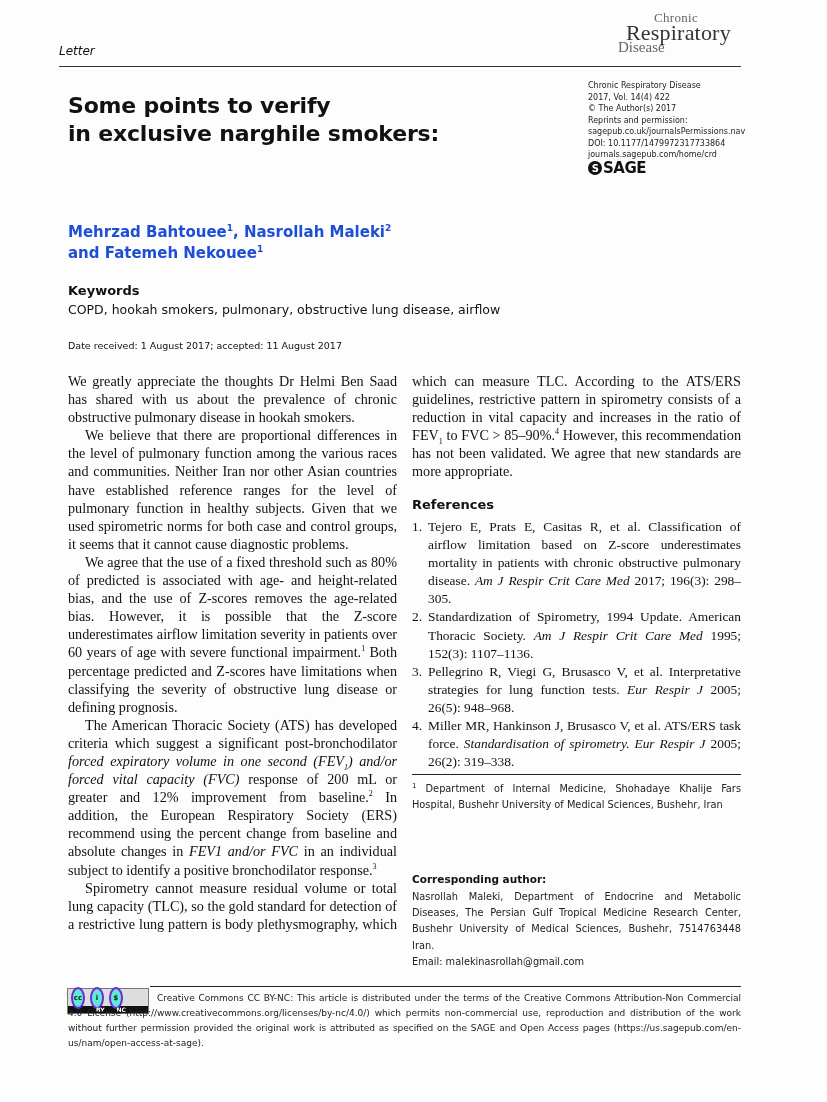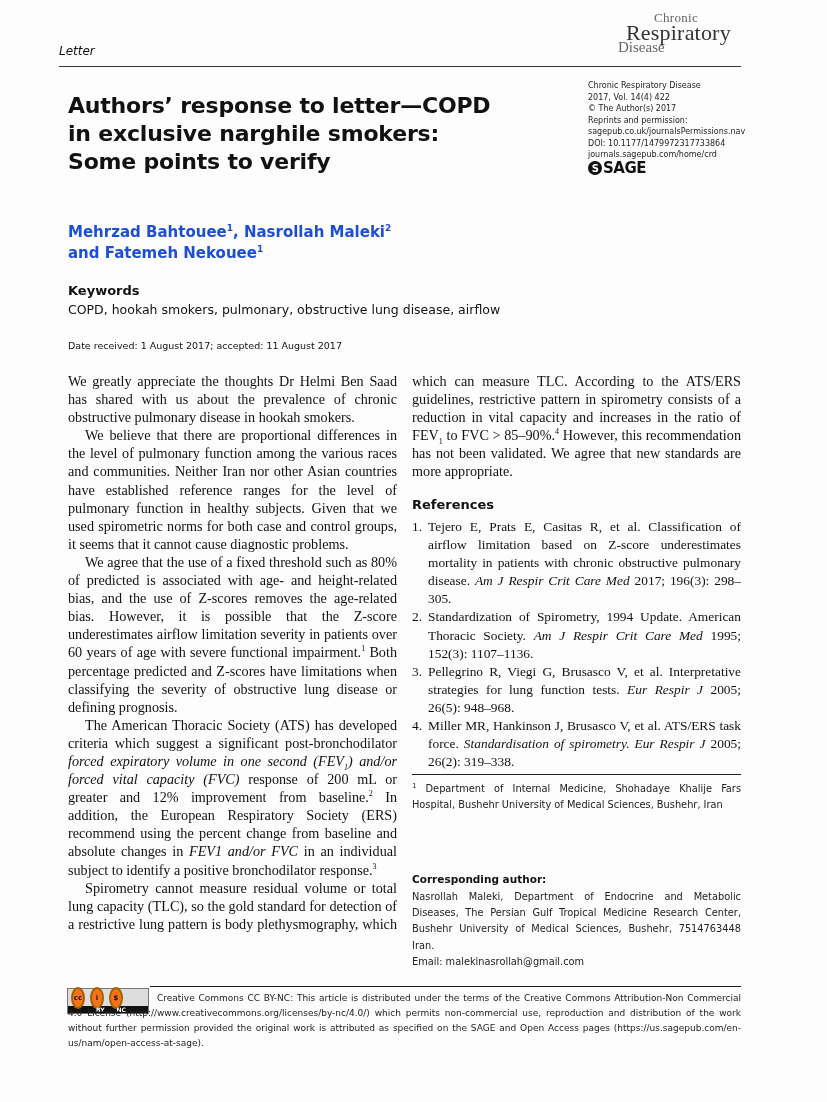--- a/index.html
+++ b/index.html
@@ -52,21 +52,21 @@
   .aff-rule { left: 412px; top: 774px; width: 329px; height: 1px; background: #222; }
   .aff { left: 412px; top: 781px; width: 329px; font-family: "DejaVu Sans", sans-serif; font-size: 9.8px; line-height: 16.2px; color: #222; text-align: justify; }
   .aff sup { font-size: 7px; vertical-align: super; line-height: 0; }
   .corr-head { left: 412px; top: 873px; font-family: "DejaVu Sans", sans-serif; font-weight: bold; font-size: 10.5px; color: #111; }
   .corr { left: 412px; top: 889px; width: 329px; font-family: "DejaVu Sans", sans-serif; font-size: 9.8px; line-height: 16.2px; color: #222; text-align: justify; }
 
   
   .footer-rule { left: 150px; top: 986px; width: 591px; height: 1px; background: #222; }
   .cc-badge { left: 67px; top: 988px; width: 82px; height: 26px; background: #111; border: 1px solid #777; }
   .cc-badge .cc-top { position: absolute; left: 0; top: 0; width: 80px; height: 17px; background: #ddd; display: flex; align-items: center; padding-left: 3px; gap: 5px; }
-  .cc-badge .circ { width: 14px; height: 22px; border-radius: 50%; border: 2px solid #a16207; background: #f97316; font-family: "DejaVu Sans", sans-serif; font-size: 7px; font-weight: bold; display: flex; align-items: center; justify-content: center; color: #111; }
+  .cc-badge .circ { width: 14px; height: 22px; border-radius: 50%; border: 2px solid #6d28d9; background: #5eead4; font-family: "DejaVu Sans", sans-serif; font-size: 7px; font-weight: bold; display: flex; align-items: center; justify-content: center; color: #111; }
   .cc-badge .cc-bottom { position: absolute; left: 28px; top: 17px; width: 50px; height: 8px; font-family: "DejaVu Sans", sans-serif; font-size: 6px; font-weight: bold; color: #fff; display: flex; gap: 12px; line-height: 8px; }
   .license { left: 68px; top: 991px; width: 673px; font-family: "DejaVu Sans", sans-serif; font-size: 9px; line-height: 15px; color: #222; text-align: justify; }
   .license .lead { display: inline-block; width: 89px; }
 </style>
 </head>
 <body>
 
 <div class="abs section-label">Letter</div>
 <div class="abs header-rule"></div>
 
@@ -84,23 +84,22 @@
   <div>sagepub.co.uk/journalsPermissions.nav</div>
   <div>DOI: 10.1177/1479972317733864</div>
   <div>journals.sagepub.com/home/crd</div>
 </div>
 <div class="abs sage-logo">
   <span class="s-circle">S</span>
   <span>SAGE</span>
 </div>
 
 <h1 class="abs title">
-  <div>Authors’ response to letter—COPD</div>
+  <div>Some points to verify</div>
   <div>in exclusive narghile smokers:</div>
-  <div>Some points to verify</div>
 </h1>
 
 <div class="abs authors">
   <div>
     <span>Mehrzad Bahtouee</span><sup>1</sup><span>, </span><span>Nasrollah Maleki</span><sup>2</sup>
   </div>
   <div>
     <span>and Fatemeh Nekouee</span><sup>1</sup>
   </div>
 </div>

